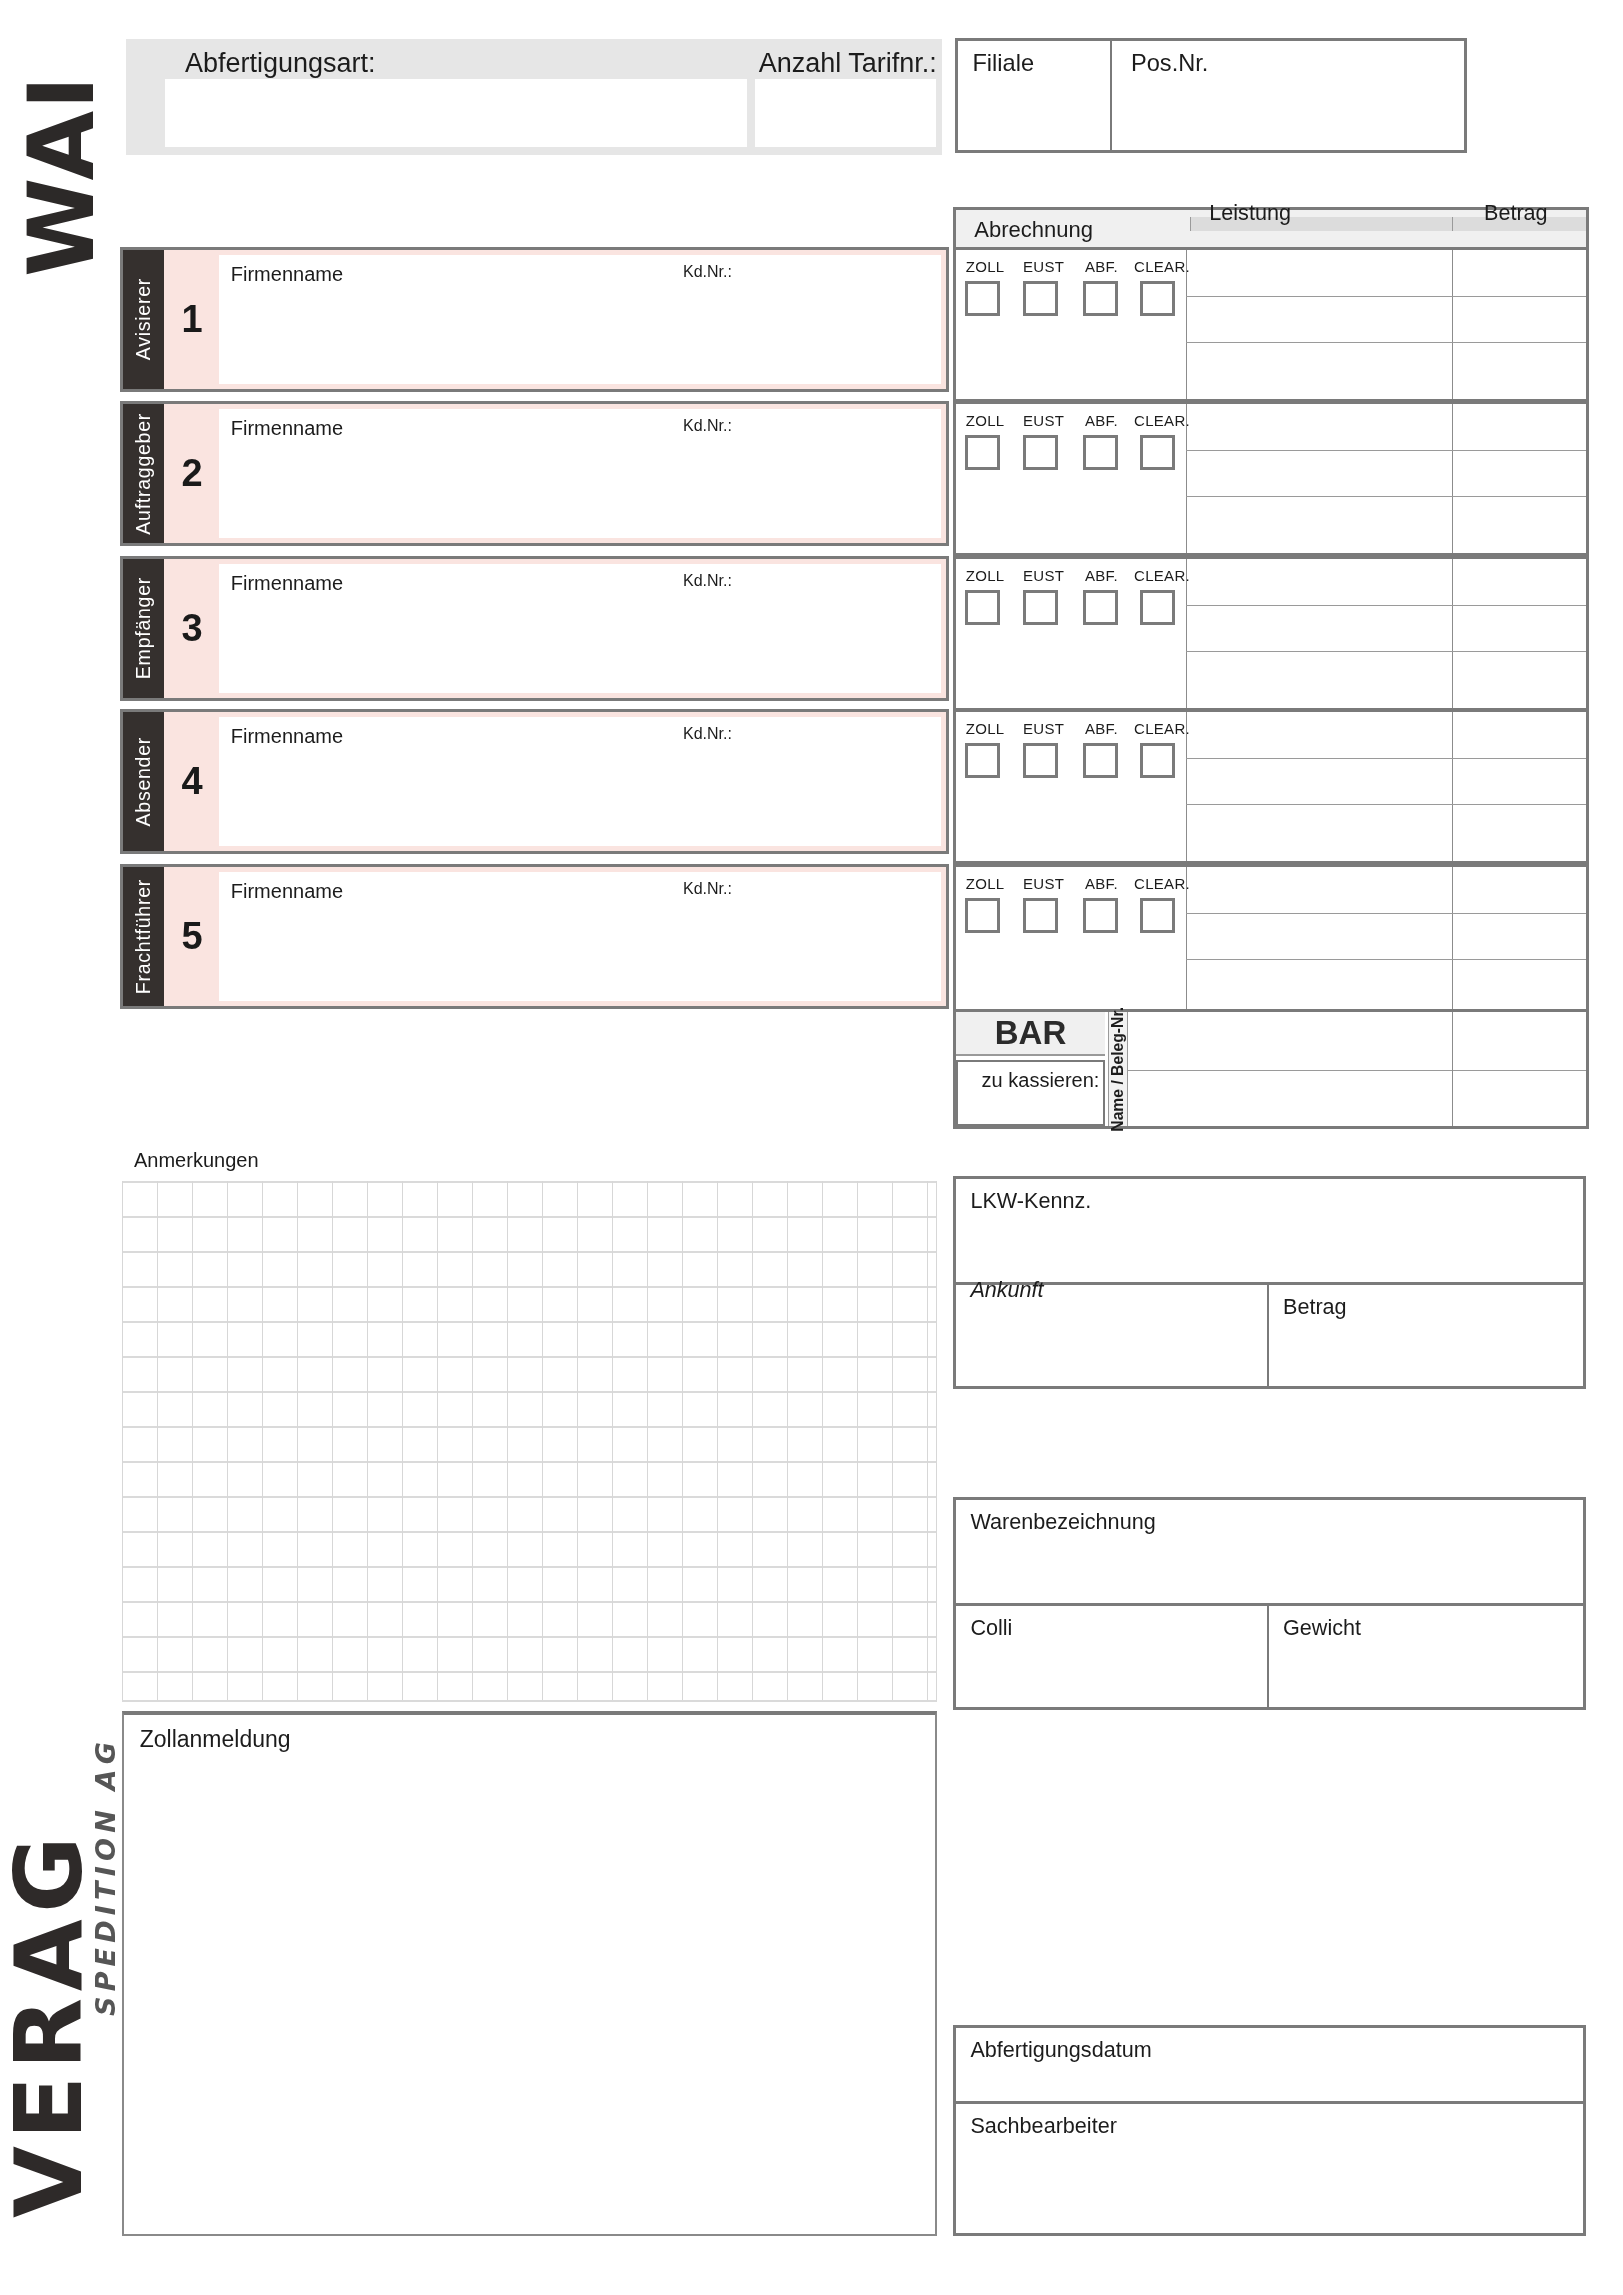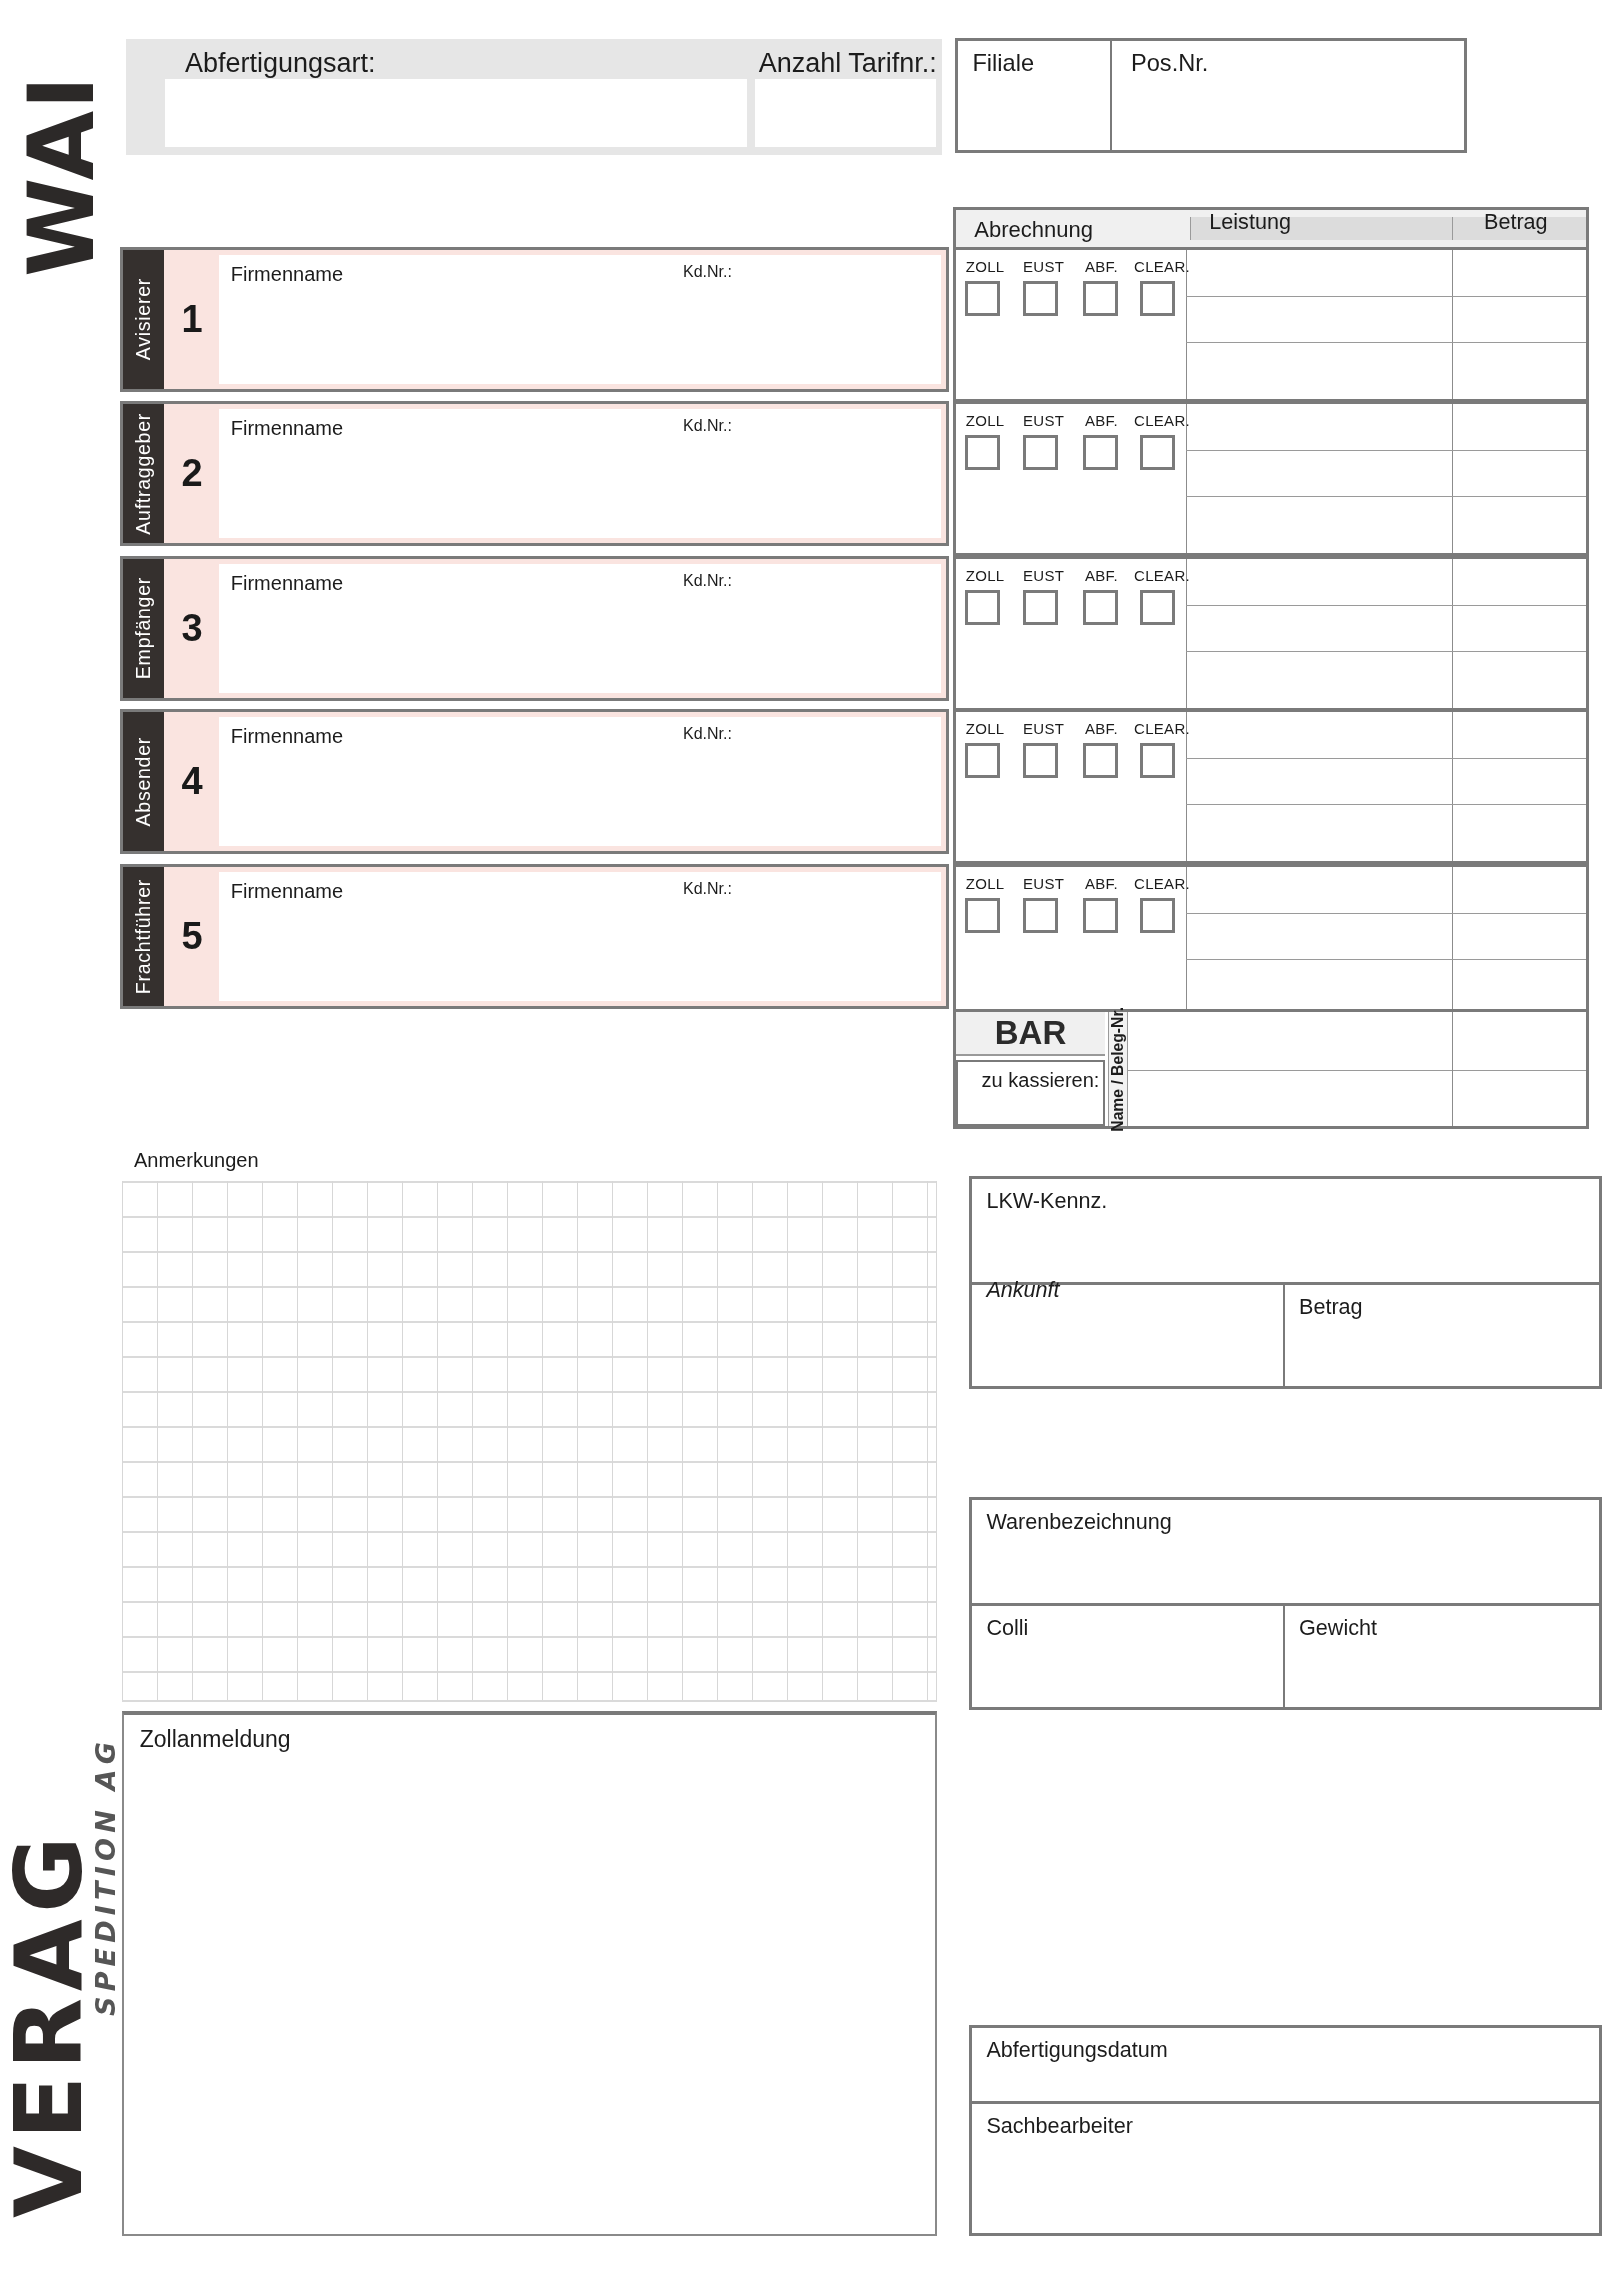--- a/index.html
+++ b/index.html
@@ -29,21 +29,21 @@
   .anzahl-input { position:absolute; right:6.5px; top:40px; width:181px; height:68px; background:#ffffff; }
 
   .filiale-box { left:955px; top:38px; width:512px; height:115px; background:#ffffff; border:3.9px solid #7a7a7a; }
   .filiale-box .divider { position:absolute; left:152px; top:0; bottom:0; width:2px; background:#7a7a7a; }
   .filiale-box .lbl-filiale { position:absolute; left:14.4px; top:9.2px; font-size:23.6px; }
   .filiale-box .lbl-posnr  { position:absolute; left:173px; top:9.2px; font-size:23.6px; }
 
   
   .abrech-header { left:953px; top:207px; width:636px; height:44px; background:#f0f0f0; border:3.9px solid #7a7a7a; border-bottom-width:4.6px; }
   .abrech-header .title { position:absolute; left:18.3px; top:7.2px; font-size:22px; }
-  .abrech-header .cell { position:absolute; top:7.2px; bottom:7px; background:#dcdcdc; border-left:1.3px solid #9a9a9a; }
+  .abrech-header .cell { position:absolute; top:7.2px; bottom:16px; background:#dcdcdc; border-left:1.3px solid #9a9a9a; }
   .abrech-header .cell-leistung { left:234px; width:262px; }
   .abrech-header .cell-betrag  { left:496px; right:0; }
   .abrech-header .cell span { position:absolute; bottom:4.6px; font-size:21.6px; }
   .abrech-header .cell-leistung span { left:18.3px; }
   .abrech-header .cell-betrag span  { left:31px; }
 
   
   .party-row { position:absolute; left:120px; width:829px; height:145px; background:#fae4e0; border:3.3px solid #7a7a7a; }
   .party-row .role-strip { position:absolute; left:0; top:0; bottom:0; width:41px; background:#35302e;
                            display:flex; align-items:center; justify-content:center; }
@@ -79,21 +79,21 @@
 
   
   .anmerk-label { left:134px; top:1149px; font-size:20px; }
   .notes-grid { left:122px; top:1181px; width:815px; height:521px; background:#ffffff;
       background-image:
         repeating-linear-gradient(to right, #d7d7d7 0 1.3px, transparent 1.3px 35px),
         repeating-linear-gradient(to bottom, #dadada 0 2px, transparent 2px 35px);
       border-right:1.3px solid #d7d7d7; border-bottom:2px solid #dadada; }
 
   
-  .split-box { position:absolute; left:953px; width:633px; background:#ffffff; border:3.3px solid #7a7a7a;margin-left:16px; }
+  .split-box { position:absolute; left:953px; width:633px; background:#ffffff; border:3.3px solid #7a7a7a; }
   .split-box .h-div { position:absolute; left:0; right:0; height:2.6px; background:#7a7a7a; }
   .split-box .v-div { position:absolute; width:2px; background:#7a7a7a; }
   .split-box .box-label { position:absolute; font-size:21.6px; }
 
   .lkw-box  { top:1176px; height:213px; }
   .ware-box { top:1497px; height:213px; }
 
   .zoll-box { left:122px; top:1711px; width:815px; height:525px; background:#ffffff;
               border-top:4.6px solid #7a7a7a; border-left:2.6px solid #8a8a8a; border-right:2.6px solid #8a8a8a; border-bottom:2.6px solid #8a8a8a; }
   .zoll-box span { position:absolute; left:15.7px; top:10.5px; font-size:23px; }

